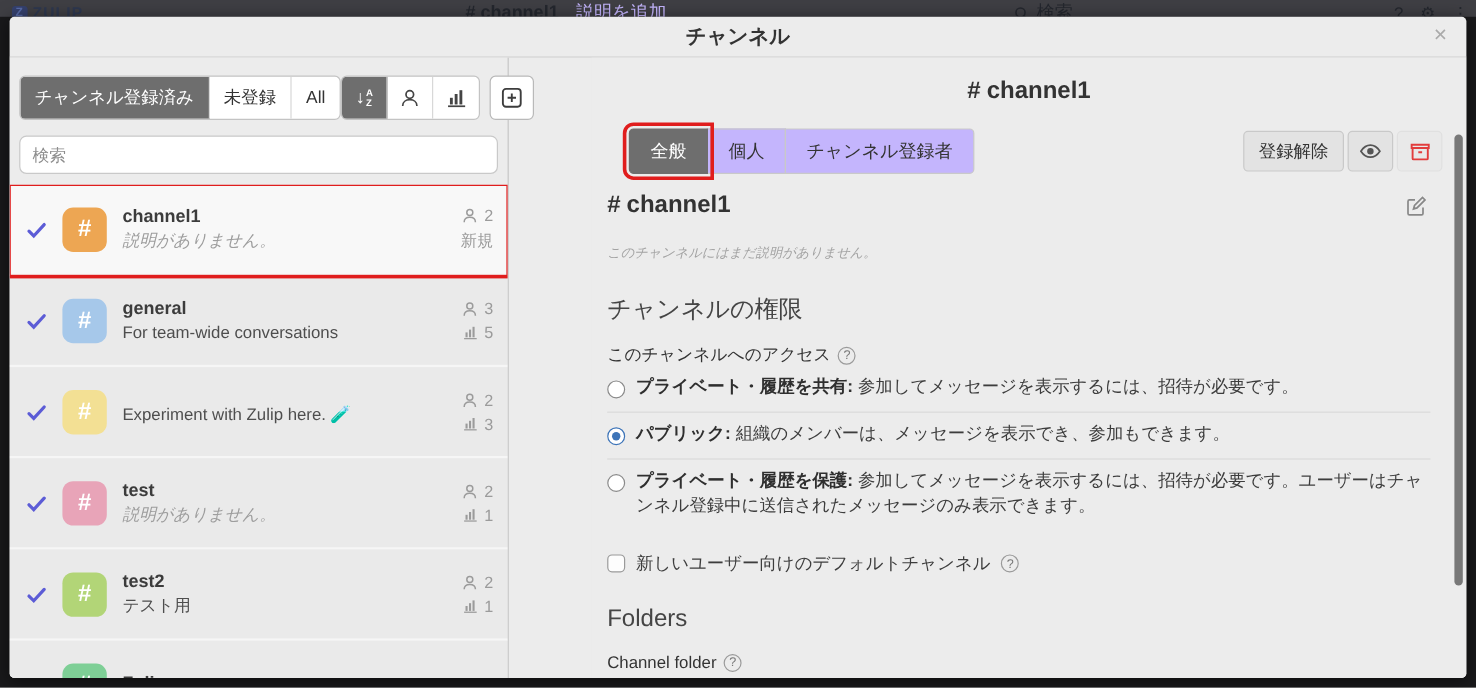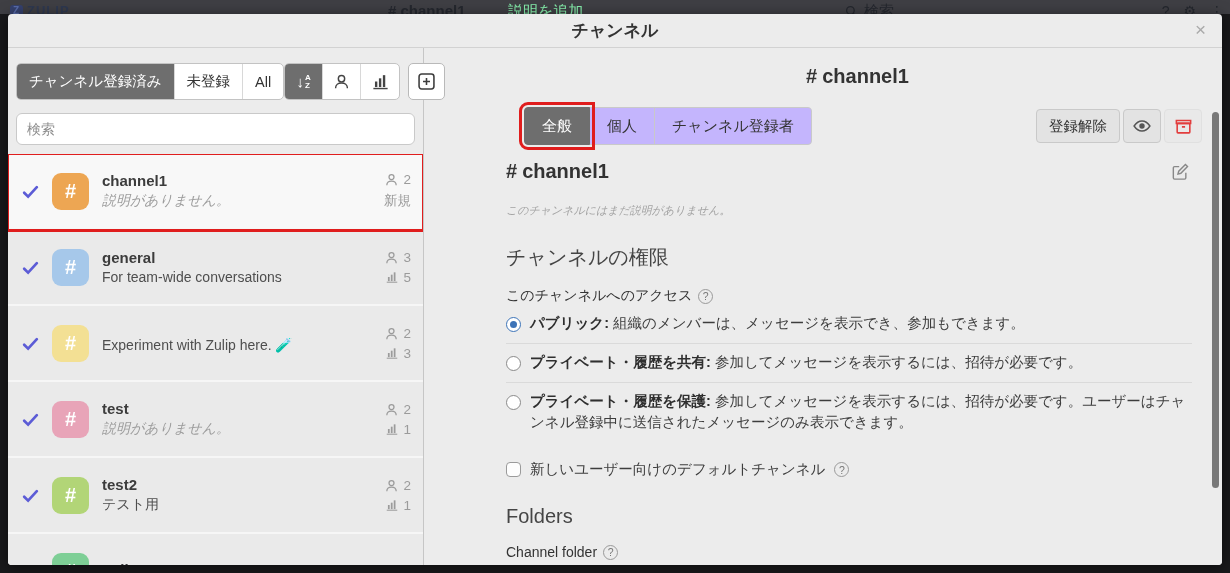--- a/index.html
+++ b/index.html
@@ -10,21 +10,21 @@
   body{position:relative;background:#19191b;overflow:hidden;
        font-family:"Liberation Sans","DejaVu Sans",sans-serif;-webkit-font-smoothing:antialiased;}
 
   
   .topbar{position:absolute;left:0;top:0;width:1230px;height:14px;background:#3f3f44;overflow:hidden;}
   .tb-item{position:absolute;top:1px;font-size:15px;line-height:20px;color:#24272e;white-space:nowrap;}
   .tb-logo{left:10px;font-weight:bold;font-size:13px;letter-spacing:1px;color:#2e3850;display:flex;gap:4px;align-items:center;}
   .tb-logo .zbox{width:13px;height:13px;border-radius:3px;background:#35416e;color:#586ba8;font-size:10px;
                  display:flex;align-items:center;justify-content:center;}
   .tb-chan{left:388px;font-weight:bold;}
-  .tb-adddesc{left:508px;color:#86efac;}
+  .tb-adddesc{left:480px;color:#c4b5fd;}
   .tb-search{left:845px;display:flex;gap:6px;align-items:center;}
   .tb-right{position:absolute;top:1px;right:6px;display:flex;gap:14px;color:#24272e;font-size:14px;line-height:20px;}
 
   
   .modal{position:absolute;left:8px;top:14px;width:1214px;height:551px;background:#ececec;
          border-radius:4px;overflow:hidden;box-shadow:0 2px 14px rgba(0,0,0,.5);}
   .modal-header{height:34px;border-bottom:1px solid #d2d2d2;position:relative;
                 display:flex;align-items:center;justify-content:center;}
   .modal-title{font-size:17px;font-weight:700;color:#333;}
   .modal-close{position:absolute;right:16px;top:5px;font-size:19px;color:#aaa;cursor:pointer;line-height:22px;}
@@ -403,26 +403,26 @@
       <div class="no-desc">このチャンネルにはまだ説明がありません。</div>
 
       <div class="sec-head">チャンネルの権限</div>
 
       <div class="label-row">
         <span>このチャンネルへのアクセス</span>
         <span class="help">?</span>
       </div>
       <div id="access-options">
           <div class="radio-row">
+    <span class="radio"></span>
+    <span class="radio-text"><b>プライベート・履歴を共有:</b> <span>参加してメッセージを表示するには、招待が必要です。</span></span>
+  </div>
+          <div class="radio-row">
     <span class="radio selected"></span>
     <span class="radio-text"><b>パブリック:</b> <span>組織のメンバーは、メッセージを表示でき、参加もできます。</span></span>
-  </div>
-          <div class="radio-row">
-    <span class="radio"></span>
-    <span class="radio-text"><b>プライベート・履歴を共有:</b> <span>参加してメッセージを表示するには、招待が必要です。</span></span>
   </div>
           <div class="radio-row last">
     <span class="radio"></span>
     <span class="radio-text"><b>プライベート・履歴を保護:</b> <span>参加してメッセージを表示するには、招待が必要です。ユーザーはチャンネル登録中に送信されたメッセージのみ表示できます。</span></span>
   </div>
         </div>
 
       <div class="checkbox-row">
         <span class="checkbox"></span>
         <span>新しいユーザー向けのデフォルトチャンネル</span>

